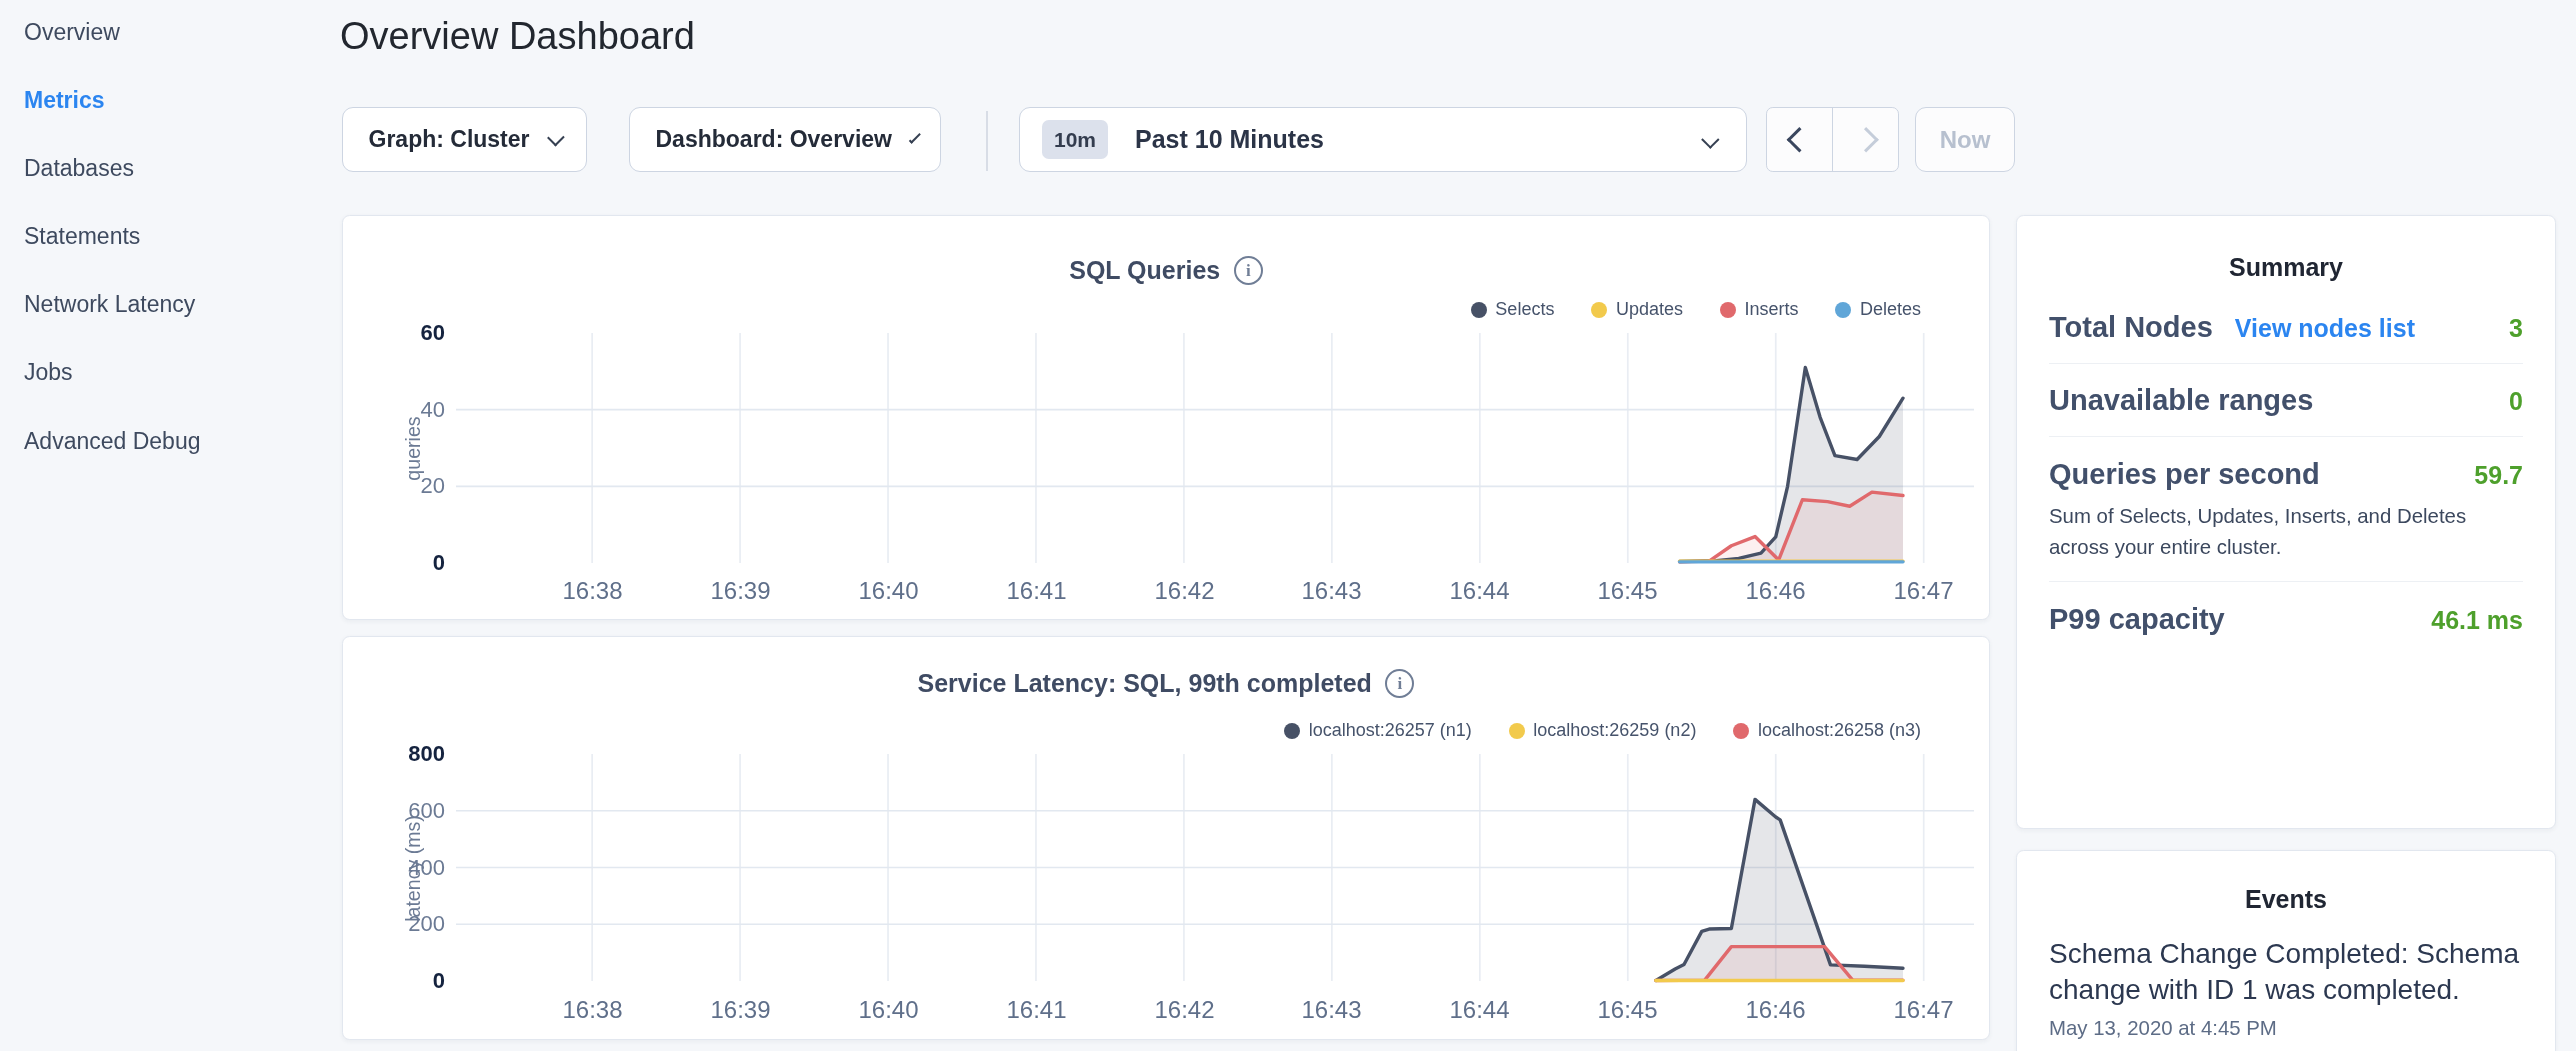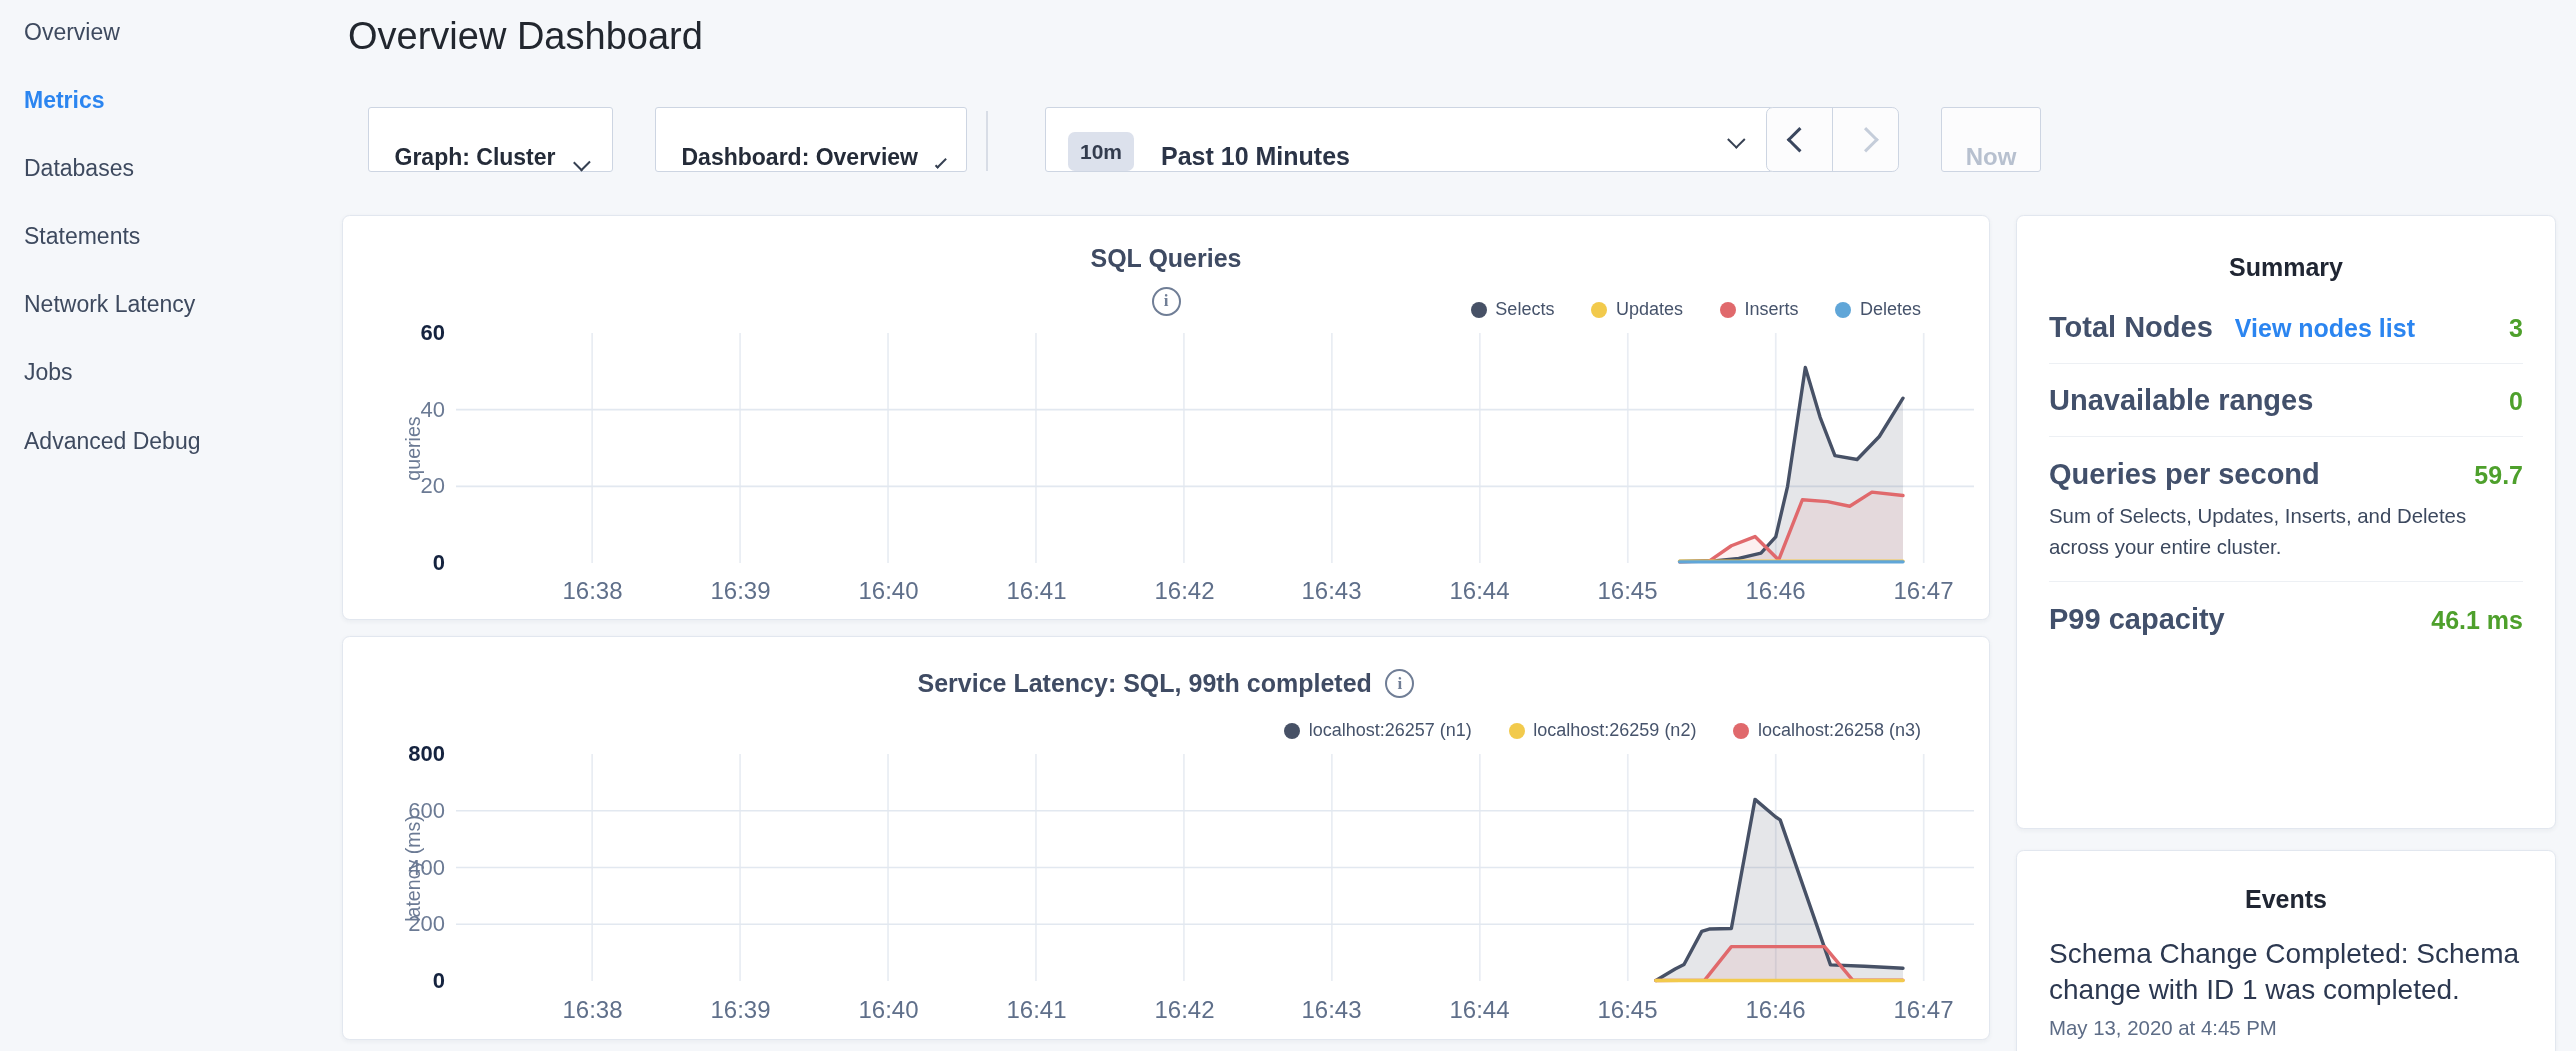--- a/index.html
+++ b/index.html
@@ -9,24 +9,24 @@
     font-family:"Liberation Sans","DejaVu Sans",sans-serif;
     color:#3f4b63;
   }
   .abs{position:absolute;}
   
   .sidebar{left:0;top:0;width:340px;height:1051px;}
   .nav-item{position:absolute;left:24px;height:34px;line-height:34px;
     font-size:23px;font-weight:500;color:#3e4a5f;cursor:pointer;white-space:nowrap;}
   .nav-item.active{color:#2b85f0;font-weight:700;}
   
-  .page-title{left:340px;top:15.3px;font-size:38px;font-weight:500;color:#22272f;margin-left:8px;}
+  .page-title{left:340px;top:15.3px;font-size:38px;font-weight:500;color:#22272f;}
   
   .btn{position:absolute;top:107px;height:65px;background:#fff;border:1.7px solid #cdd5e2;
-    border-radius:3px;box-sizing:border-box;display:flex;align-items:flex-end;cursor:pointer;margin-left:26px;}
+    border-radius:11px;box-sizing:border-box;display:flex;align-items:center;cursor:pointer;}
   .btn-label{font-size:23px;font-weight:700;color:#242b38;white-space:nowrap;}
   .chev{display:inline-block;width:11px;height:11px;border-right:2.6px solid #36405280;
     border-bottom:2.6px solid #364052;border-right-color:#364052;transform:rotate(45deg) translateY(-2.6px);margin-left:18.7px;}
   .v-divider{left:986px;top:111px;width:1.7px;height:60px;background:#d8dde6;}
   .time-badge{background:#dce1ec;border-radius:6.8px;height:39px;line-height:39px;
     padding:0 12px;font-size:21px;font-weight:700;color:#333c4e;margin:0 0 0 22px;}
   .time-label{font-size:25px;font-weight:700;color:#2b3447;margin-left:27px;}
   .time-caret{position:absolute;right:31px;top:27px;}
   .arrow-group{left:1766px;top:107px;width:133px;height:65px;background:#fcfcfd;
     border:1.7px solid #cdd5e2;border-radius:6.8px;box-sizing:border-box;display:flex;}
@@ -106,21 +106,21 @@
     </span>
   <span class="arrow-cell">
       <span class="arr right"></span>
     </span>
 </div>
 <div class="btn now-btn">
   <span class="btn-label">Now</span>
 </div>
 
 <div class="card chart-card" style="top:215px;height:405px;">
-<div class="chart-title-row" style="top: 28px; flex-direction: column;">
+<div class="chart-title-row" style="top: 40px;">
       <span class="chart-title">SQL Queries</span>
       <span class="info-icon">i</span>
     </div>
     <div class="legend" style="top: 83px; right: 68px;">
       <span class="legend-item">
         <span class="legend-dot" style="background: rgb(71, 81, 102);"></span>
         <span class="legend-label">Selects</span>
       </span>
       <span class="legend-item">
         <span class="legend-dot" style="background: rgb(242, 202, 76);"></span>

